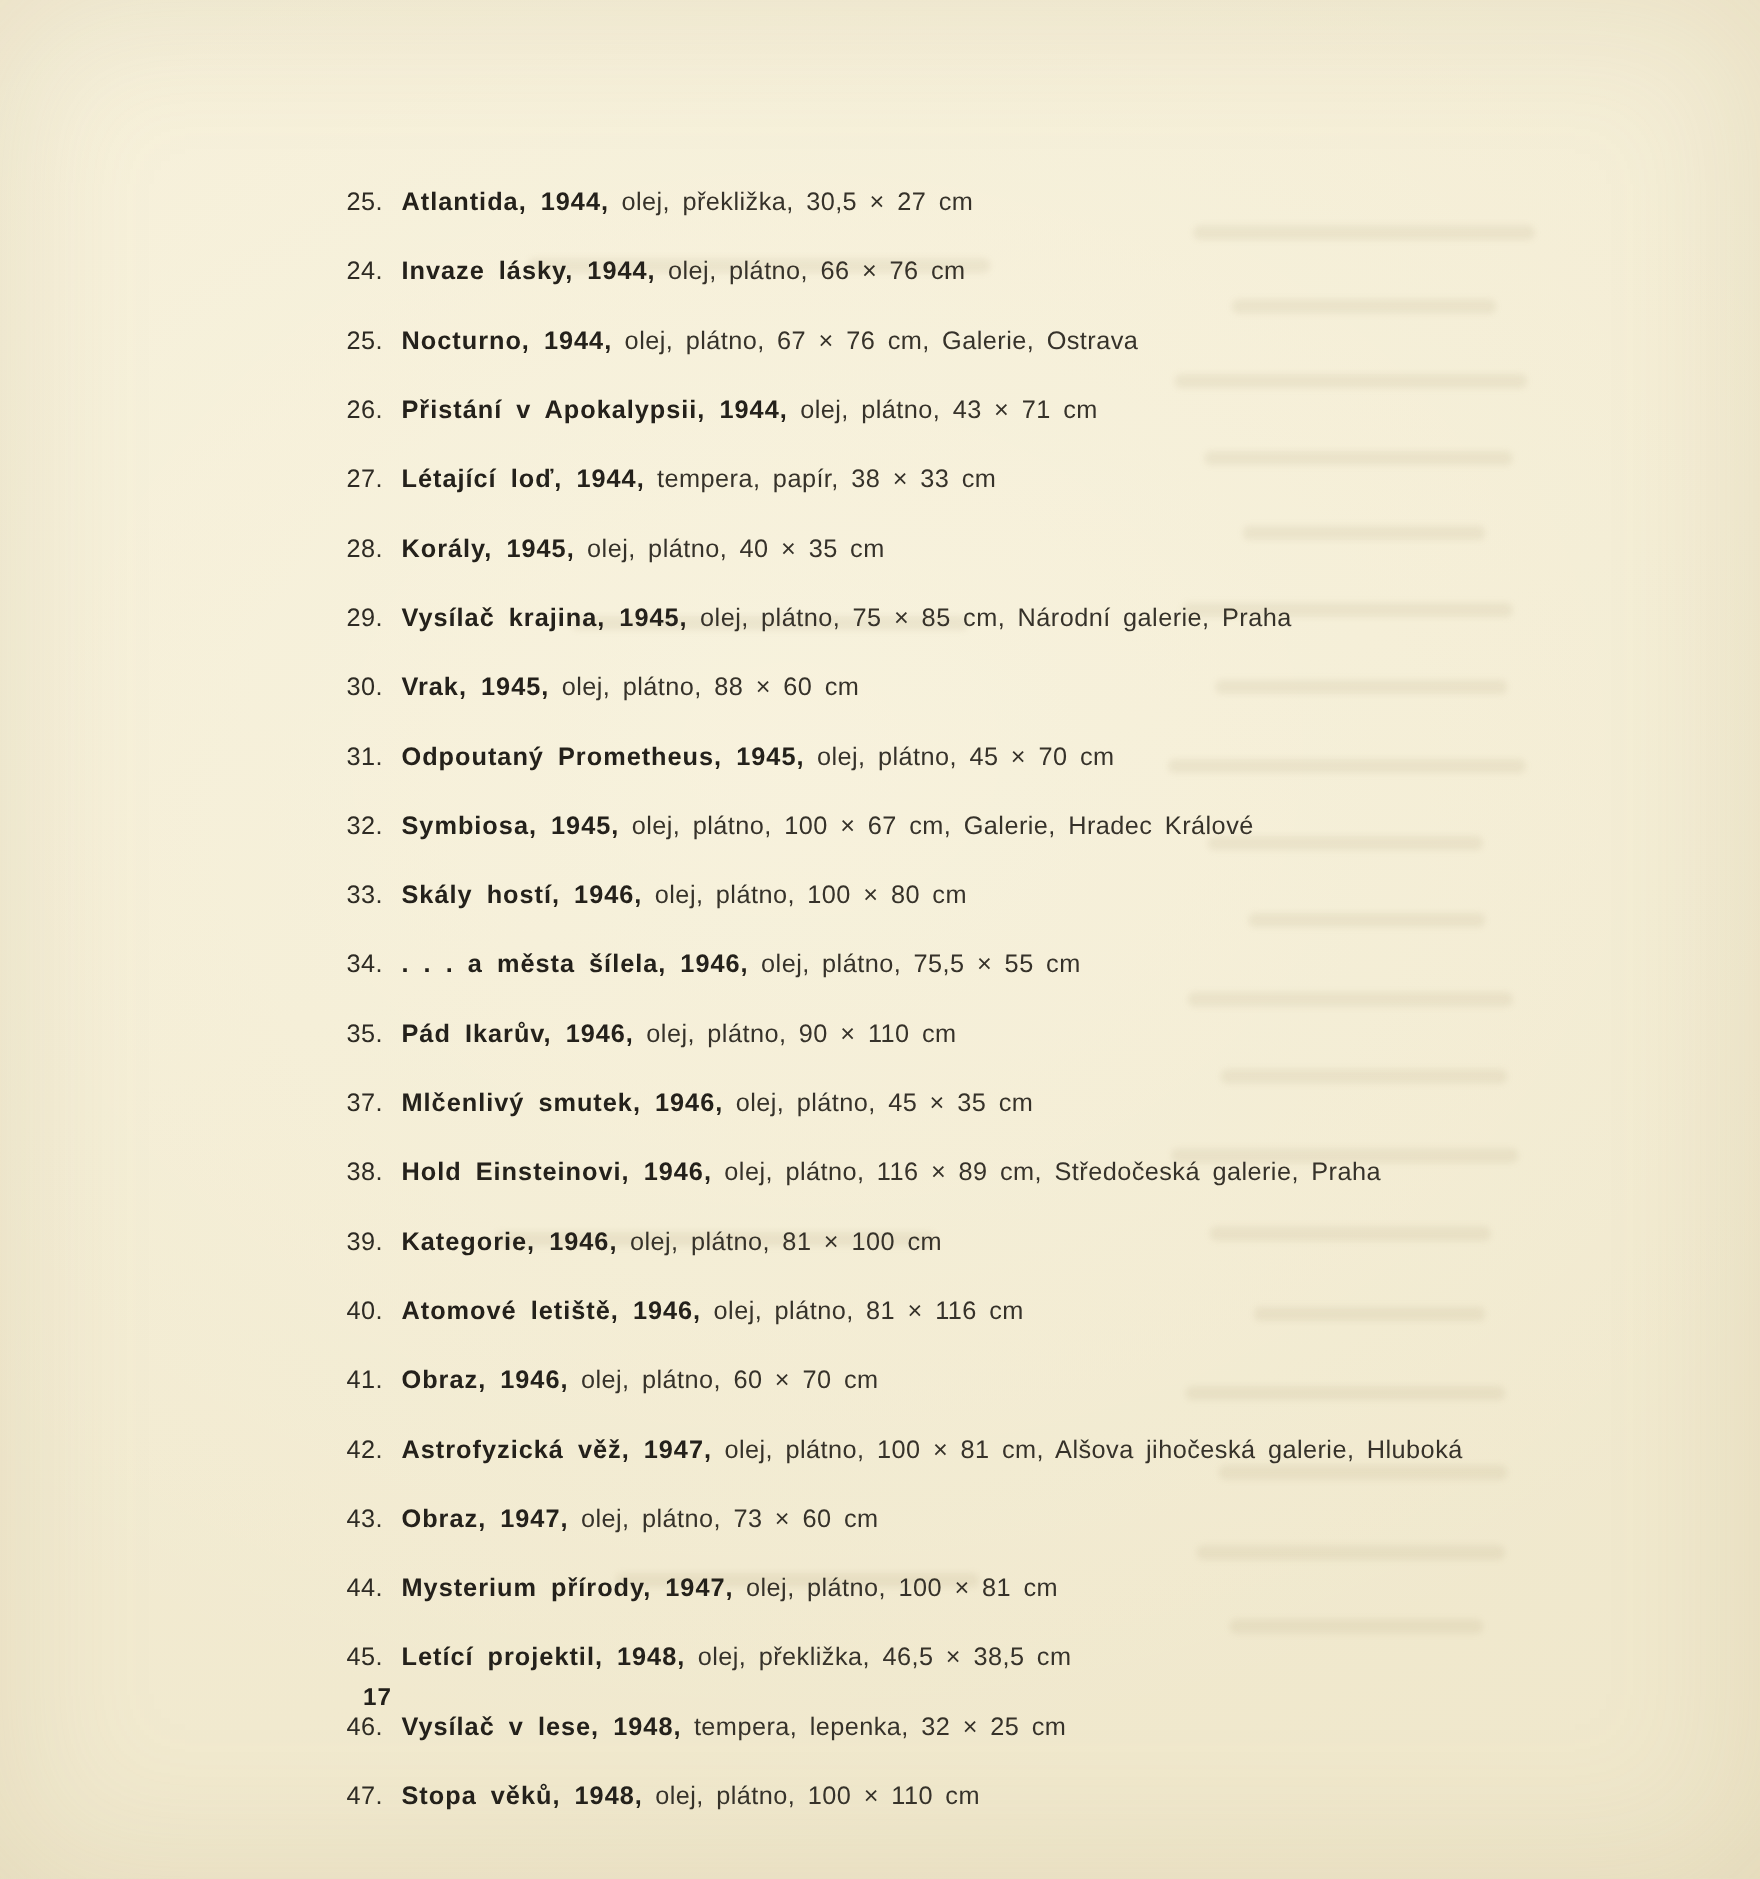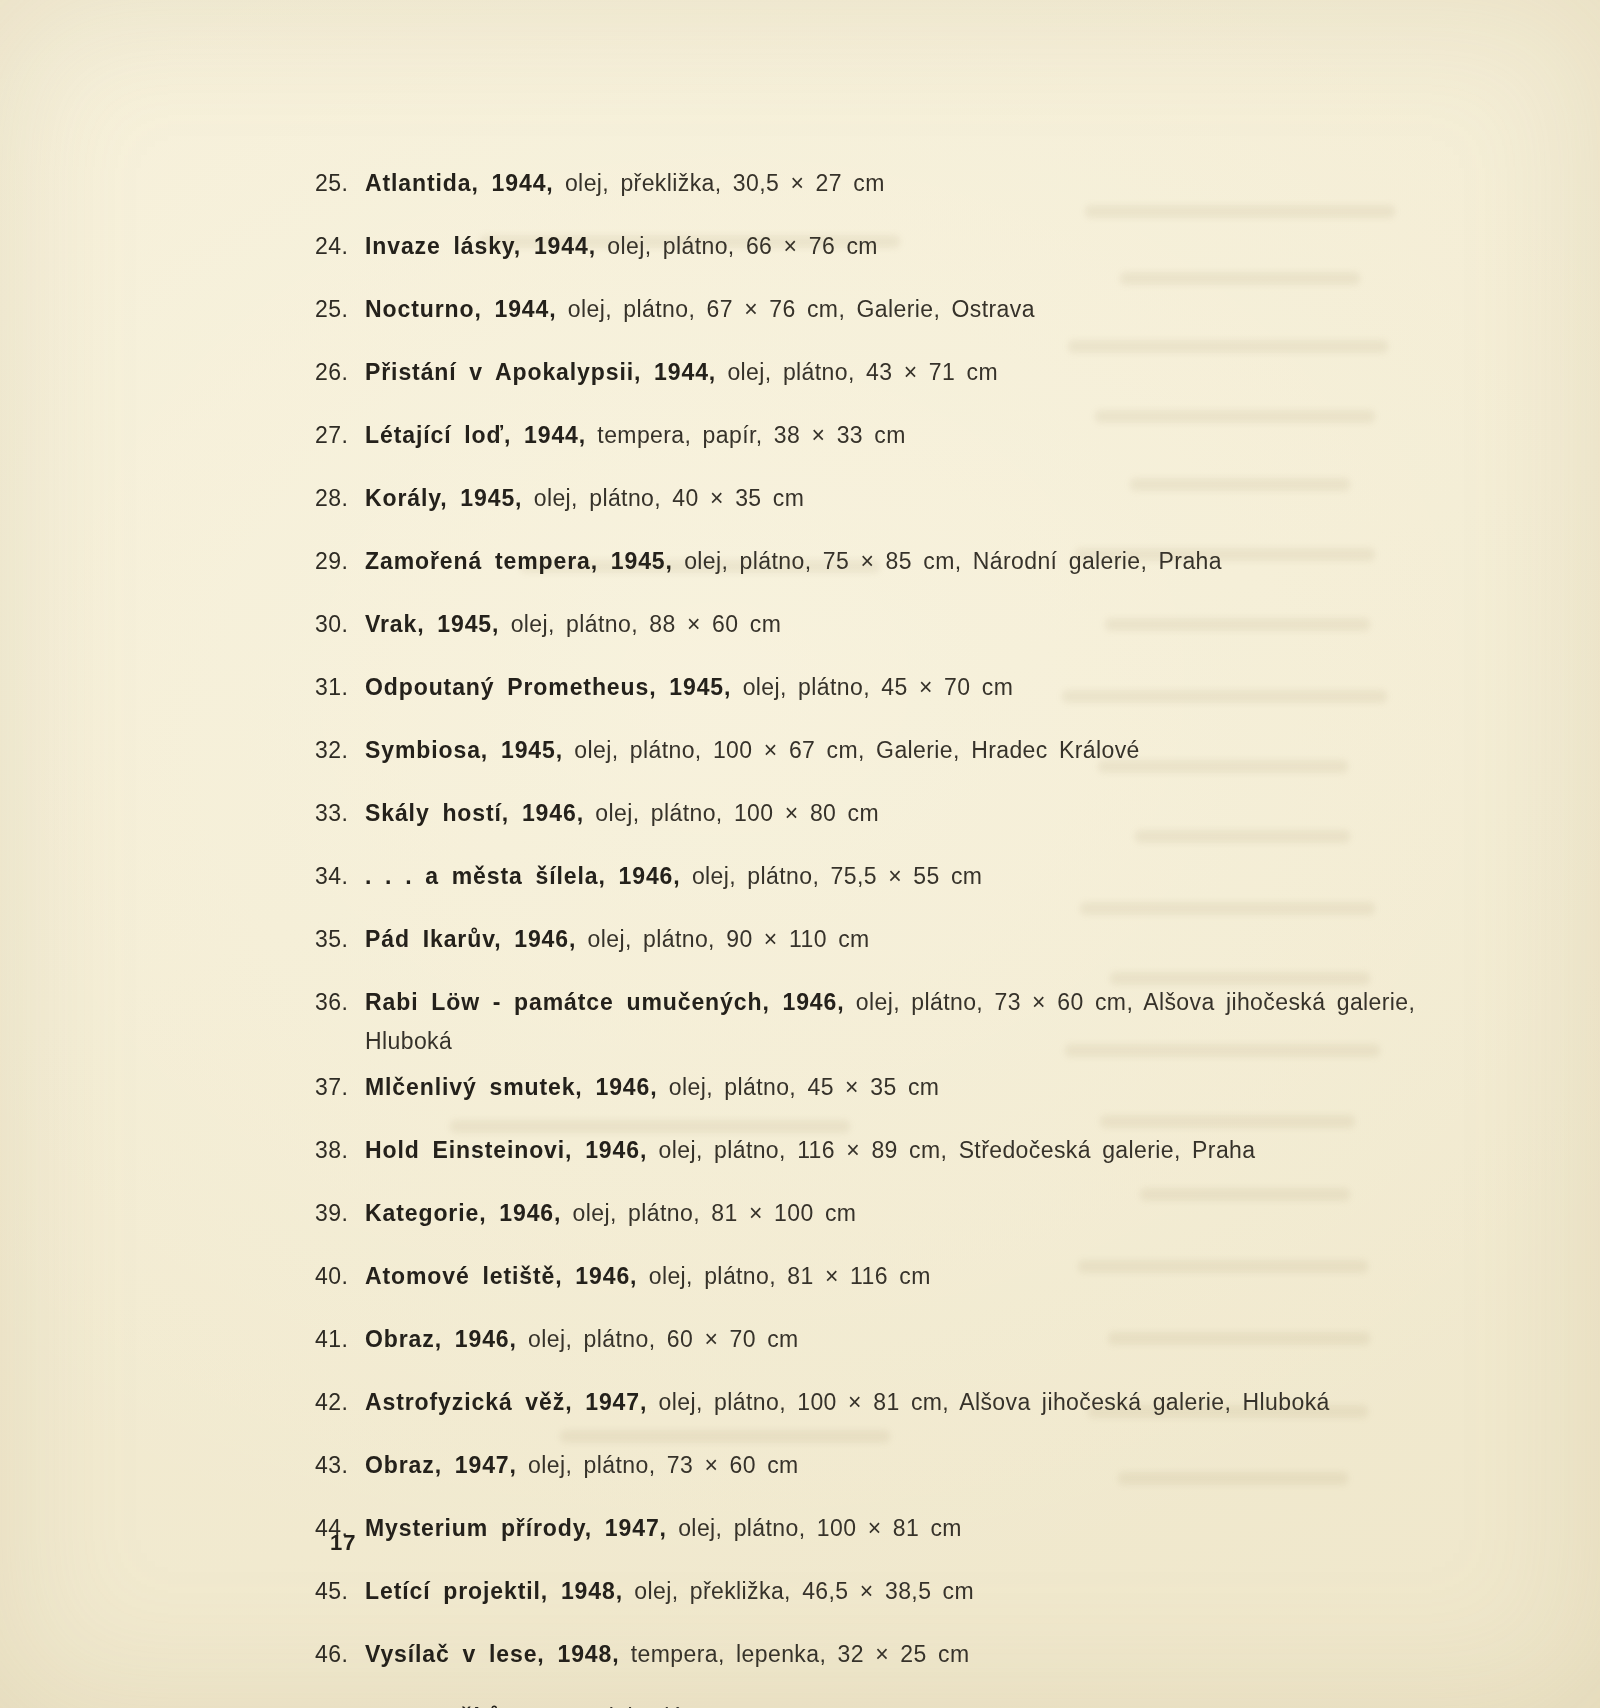--- a/index.html
+++ b/index.html
@@ -127,21 +127,21 @@
     <span class="body"><span class="title">Létající loď, 1944,</span><span class="details">&nbsp;tempera, papír, 38 × 33 cm</span><span class="cont" hidden=""></span></span>
   </div>
 
   <div class="entry">
     <span class="num">28.</span>
     <span class="body"><span class="title">Korály, 1945,</span><span class="details">&nbsp;olej, plátno, 40 × 35 cm</span><span class="cont" hidden=""></span></span>
   </div>
 
   <div class="entry">
     <span class="num">29.</span>
-    <span class="body"><span class="title">Zamořená tempera, 1945,</span><span class="details">&nbsp;olej, plátno, 75 × 85 cm, Národní galerie, Praha</span><span class="cont" hidden=""></span></span>
+    <span class="body"><span class="title">Vysílač krajina, 1945,</span><span class="details">&nbsp;olej, plátno, 75 × 85 cm, Národní galerie, Praha</span><span class="cont" hidden=""></span></span>
   </div>
 
   <div class="entry">
     <span class="num">30.</span>
     <span class="body"><span class="title">Vrak, 1945,</span><span class="details">&nbsp;olej, plátno, 88 × 60 cm</span><span class="cont" hidden=""></span></span>
   </div>
 
   <div class="entry">
     <span class="num">31.</span>
     <span class="body"><span class="title">Odpoutaný Prometheus, 1945,</span><span class="details">&nbsp;olej, plátno, 45 × 70 cm</span><span class="cont" hidden=""></span></span>
@@ -160,24 +160,20 @@
   <div class="entry">
     <span class="num">34.</span>
     <span class="body"><span class="title">. . . a města šílela, 1946,</span><span class="details">&nbsp;olej, plátno, 75,5 × 55 cm</span><span class="cont" hidden=""></span></span>
   </div>
 
   <div class="entry">
     <span class="num">35.</span>
     <span class="body"><span class="title">Pád Ikarův, 1946,</span><span class="details">&nbsp;olej, plátno, 90 × 110 cm</span><span class="cont" hidden=""></span></span>
   </div>
 
-  <div class="entry">
-    <span class="num">36.</span>
-    <span class="body"><span class="title">Rabi Löw - památce umučených, 1946,</span><span class="details">&nbsp;olej, plátno, 73 × 60 cm, Alšova jihočeská galerie,</span><span class="cont">Hluboká</span></span>
-  </div>
 
   <div class="entry">
     <span class="num">37.</span>
     <span class="body"><span class="title">Mlčenlivý smutek, 1946,</span><span class="details">&nbsp;olej, plátno, 45 × 35 cm</span><span class="cont" hidden=""></span></span>
   </div>
 
   <div class="entry">
     <span class="num">38.</span>
     <span class="body"><span class="title">Hold Einsteinovi, 1946,</span><span class="details">&nbsp;olej, plátno, 116 × 89 cm, Středočeská galerie, Praha</span><span class="cont" hidden=""></span></span>
   </div>

